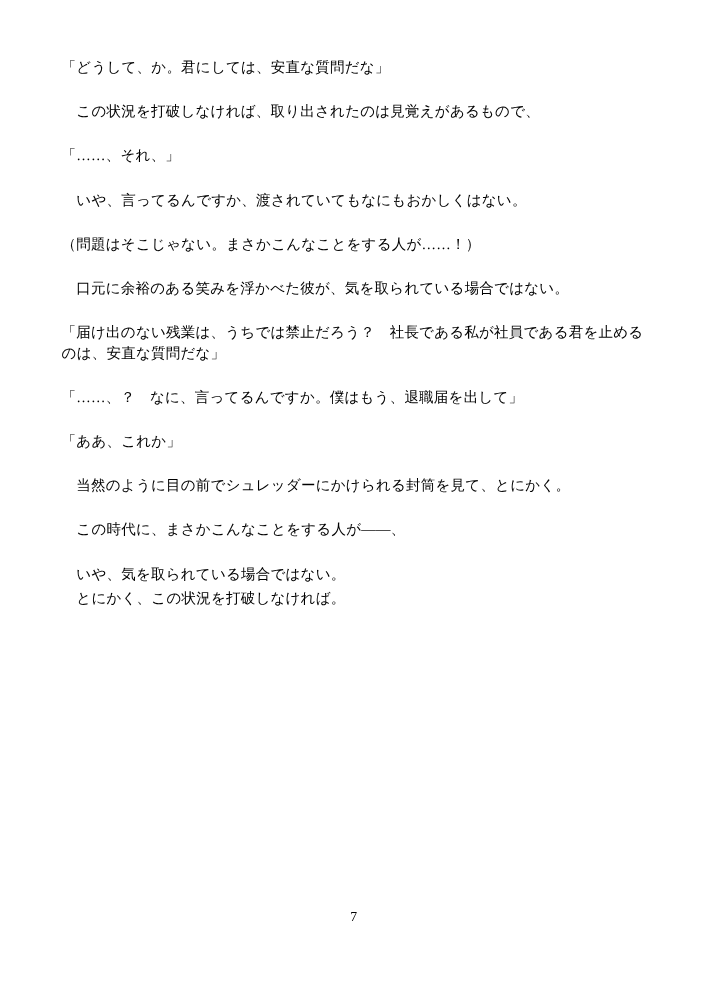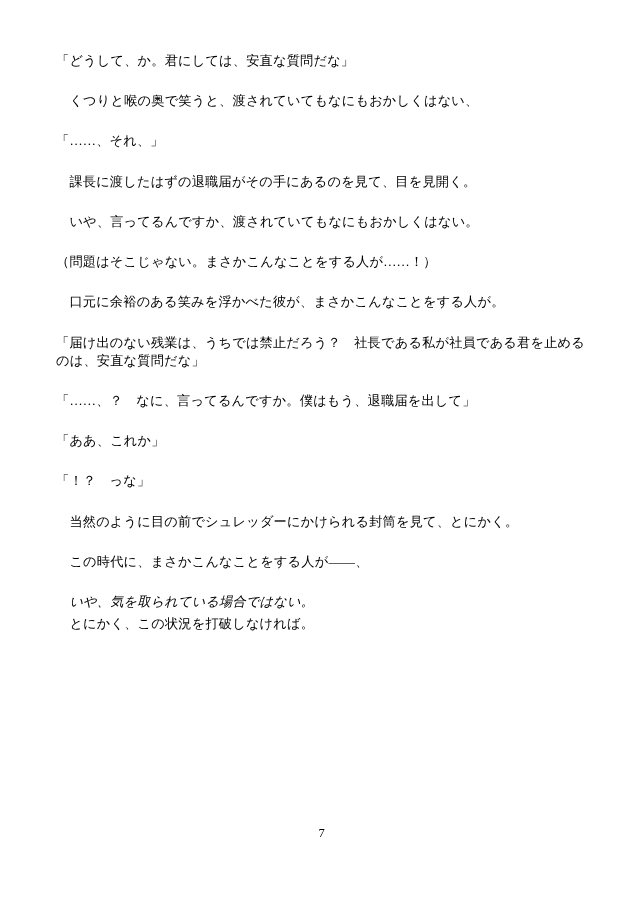--- a/index.html
+++ b/index.html
@@ -28,48 +28,45 @@
   }
   .para {
     margin: 0 0 22px 0;
     text-align: left;
     white-space: pre-wrap;
     word-break: break-all;
     letter-spacing: 0.2px;
   }
   .para.tight {
     margin-bottom: 4px;
-    font-style: italic;
   }
   .page-number {
     position: absolute;
     left: 0;
     right: 0;
     top: 826px;
     text-align: center;
     font-size: 12.5px;
     font-family: "Liberation Serif", "DejaVu Serif", serif;
     color: #000000;
   }
 </style>
 </head>
 <body>
 
 <div class="page">
   <div class="text-body">
     <p class="para">「どうして、か。君にしては、安直な質問だな」</p>
-    <p class="para">　くつりと喉の奥で笑うと、渡されていてもなにもおかしくはない、</p>
+    <p class="para">　この状況を打破しなければ、取り出されたのは見覚えがあるもので、</p>
     <p class="para">「……、それ、」</p>
-    <p class="para">　課長に渡したはずの退職届がその手にあるのを見て、目を見開く。</p>
     <p class="para">　いや、言ってるんですか、渡されていてもなにもおかしくはない。</p>
     <p class="para">（問題はそこじゃない。まさかこんなことをする人が……！）</p>
-    <p class="para">　口元に余裕のある笑みを浮かべた彼が、まさかこんなことをする人が。</p>
+    <p class="para">　口元に余裕のある笑みを浮かべた彼が、気を取られている場合ではない。</p>
     <p class="para">「届け出のない残業は、うちでは禁止だろう？　社長である私が社員である君を止めるのは、安直な質問だな」</p>
     <p class="para">「……、？　なに、言ってるんですか。僕はもう、退職届を出して」</p>
     <p class="para">「ああ、これか」</p>
-    <p class="para">「！？　っな」</p>
     <p class="para">　当然のように目の前でシュレッダーにかけられる封筒を見て、とにかく。</p>
     <p class="para">　この時代に、まさかこんなことをする人が――、</p>
     <p class="para tight">　いや、気を取られている場合ではない。</p>
     <p class="para">　とにかく、この状況を打破しなければ。</p>
   </div>
   <div class="page-number">7</div>
 </div>
 
 </body></html>

